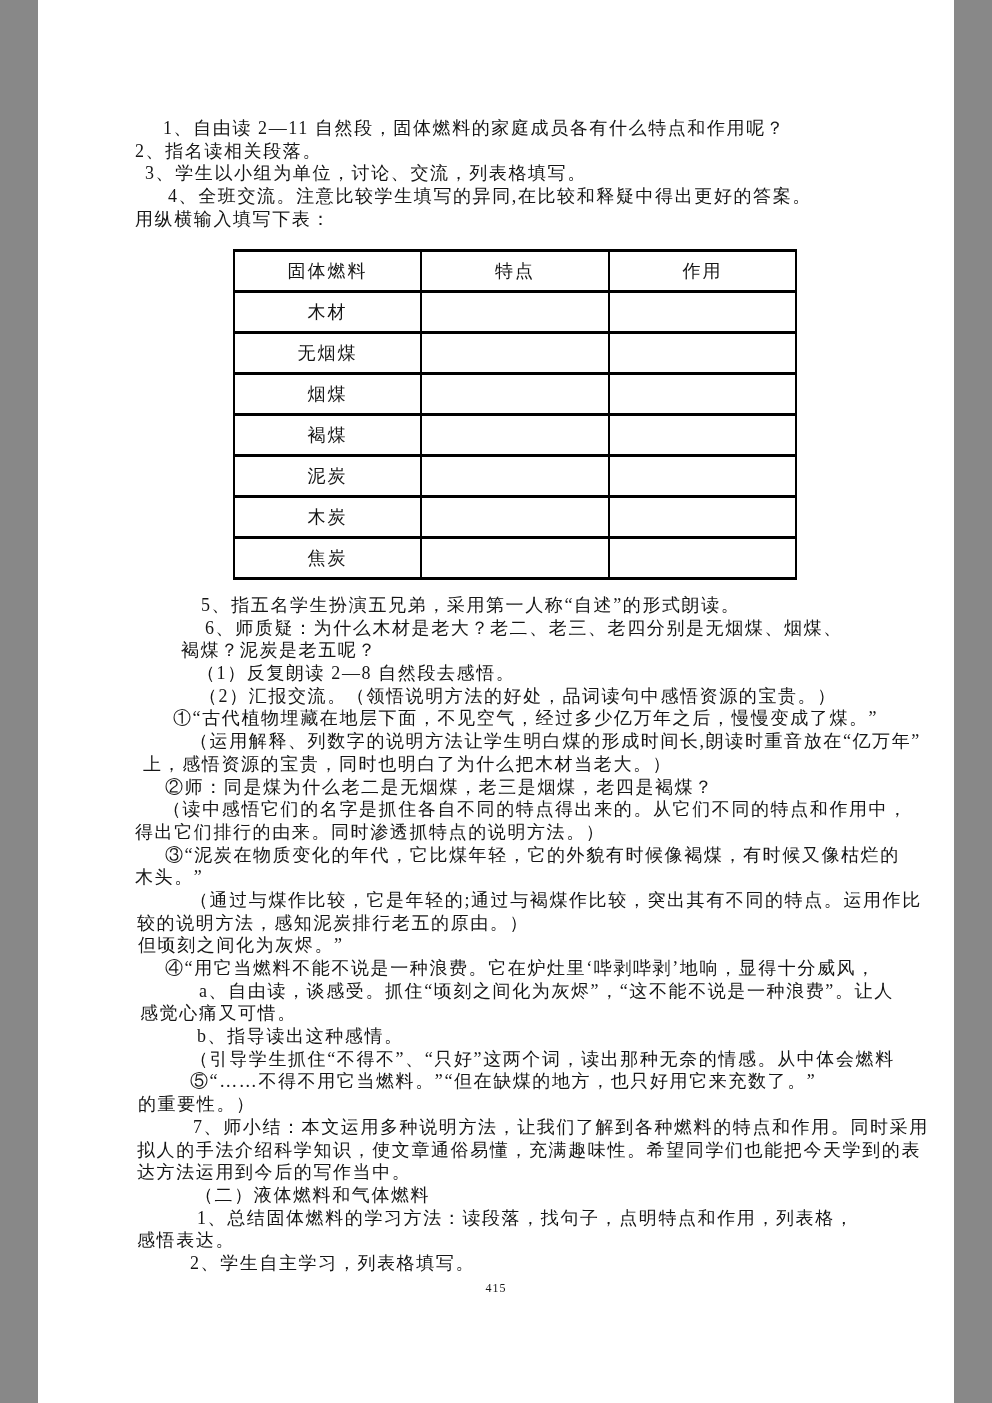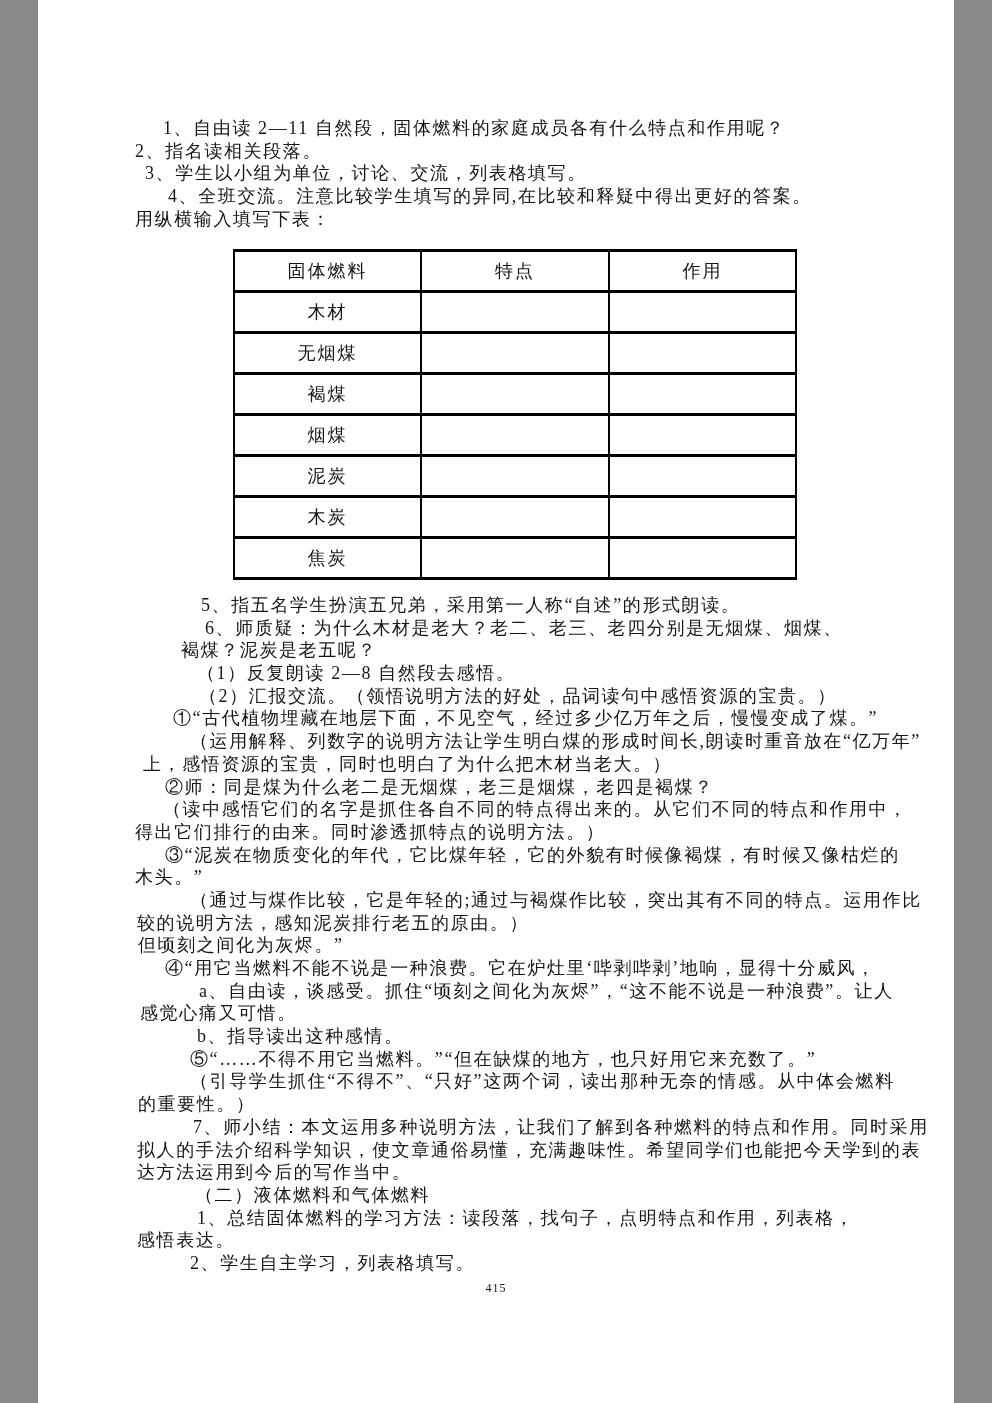--- a/index.html
+++ b/index.html
@@ -97,27 +97,27 @@
           <td></td>
         </tr>
 
         <tr>
           <td>无烟煤</td>
           <td></td>
           <td></td>
         </tr>
 
         <tr>
+          <td>烟煤</td>
+          <td></td>
+          <td></td>
+        </tr>
+
+        <tr>
           <td>褐煤</td>
-          <td></td>
-          <td></td>
-        </tr>
-
-        <tr>
-          <td>烟煤</td>
           <td></td>
           <td></td>
         </tr>
 
         <tr>
           <td>泥炭</td>
           <td></td>
           <td></td>
         </tr>
 
@@ -170,23 +170,23 @@
       <div class="line" style="margin-left: 3px;">但顷刻之间化为灰烬。”</div>
 
       <div class="line" style="margin-left: 30px;">④“用它当燃料不能不说是一种浪费。它在炉灶里‘哔剥哔剥’地响，显得十分威风，</div>
 
       <div class="line" style="margin-left: 64px;">a、自由读，谈感受。抓住“顷刻之间化为灰烬”，“这不能不说是一种浪费”。让人</div>
 
       <div class="line" style="margin-left: 5px;">感觉心痛又可惜。</div>
 
       <div class="line" style="margin-left: 62px; font-family: Liberation Serif, serif;">b、指导读出这种感情。</div>
 
+      <div class="line" style="margin-left: 55px;">（引导学生抓住“不得不”、“只好”这两个词，读出那种无奈的情感。从中体会燃料</div>
+
       <div class="line" style="margin-left: 55px;">⑤“……不得不用它当燃料。”“但在缺煤的地方，也只好用它来充数了。”</div>
-
-      <div class="line" style="margin-left: 55px;">（引导学生抓住“不得不”、“只好”这两个词，读出那种无奈的情感。从中体会燃料</div>
 
       <div class="line" style="margin-left: 3px;">的重要性。）</div>
 
       <div class="line" style="margin-left: 58px;">7、师小结：本文运用多种说明方法，让我们了解到各种燃料的特点和作用。同时采用</div>
 
       <div class="line" style="margin-left: 2px;">拟人的手法介绍科学知识，使文章通俗易懂，充满趣味性。希望同学们也能把今天学到的表</div>
 
       <div class="line" style="margin-left: 2px;">达方法运用到今后的写作当中。</div>
 
       <div class="line" style="margin-left: 60px;">（二）液体燃料和气体燃料</div>

